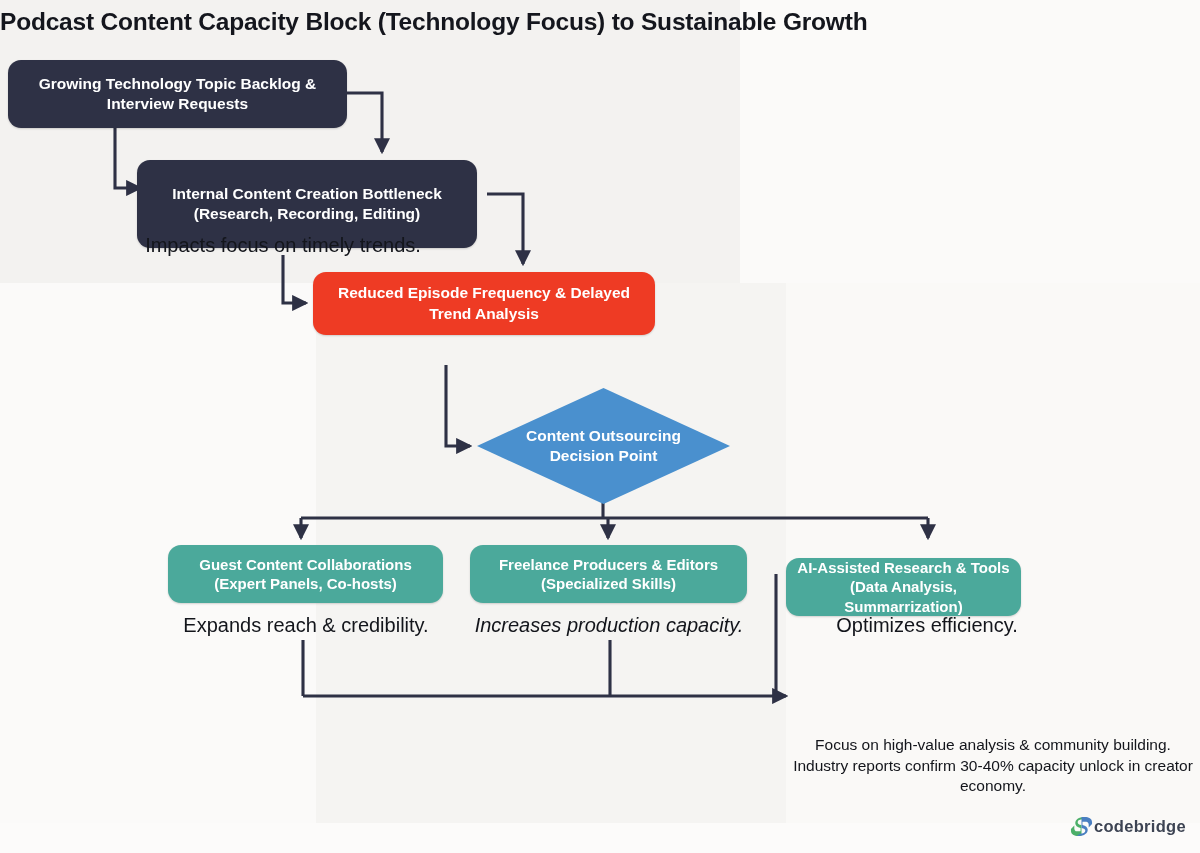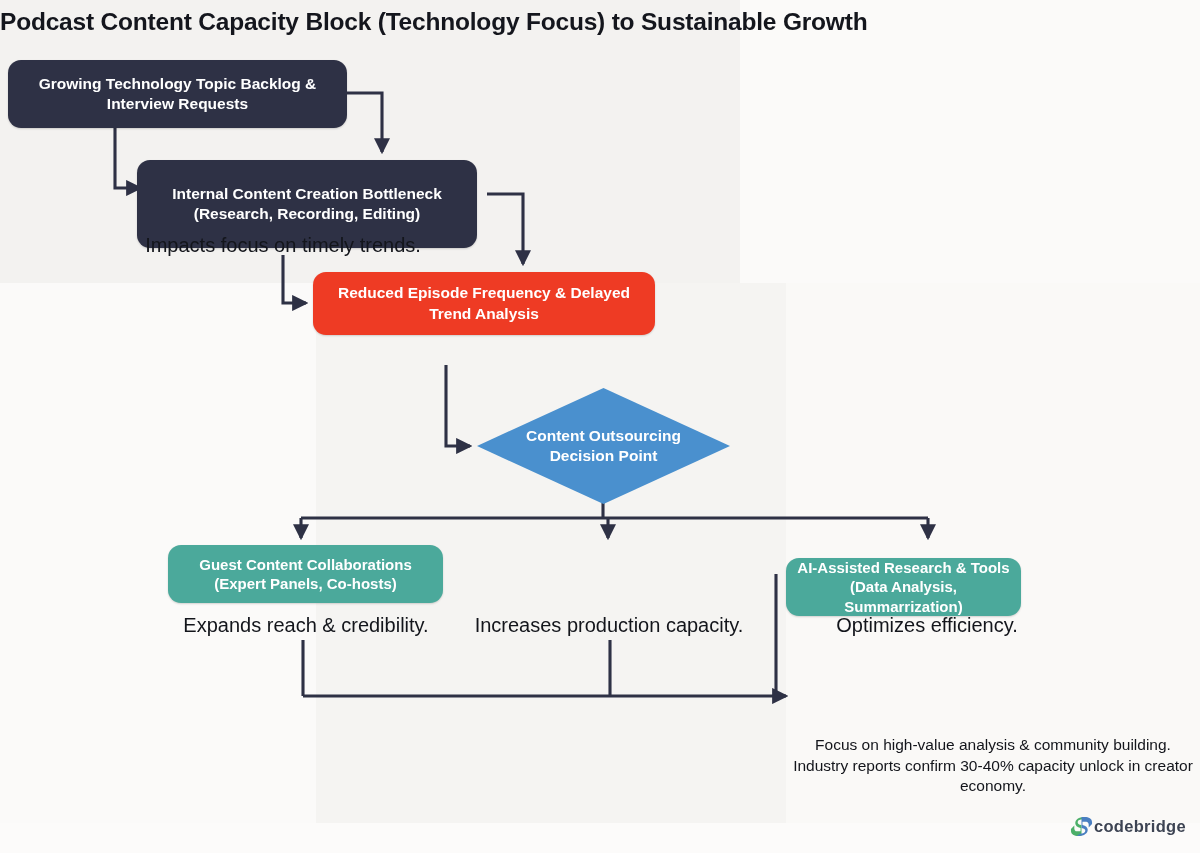--- a/index.html
+++ b/index.html
@@ -184,31 +184,33 @@
     <svg class="diamond-shape" viewBox="0 0 253 116" preserveAspectRatio="none" xmlns="http://www.w3.org/2000/svg">
       <polygon points="126.5,0 253,58 126.5,116 0,58" fill="#4a90ce"></polygon>
     </svg>
     <div class="diamond-label">Content Outsourcing
 Decision Point</div>
   </div>
 
   <div class="node teal" style="left:168px; top:545px; width:275px; height:58px; font-size:15px;">Guest Content Collaborations
 (Expert Panels, Co-hosts)</div>
 
+  <div class="node teal" style="left:470px; top:545px; width:277px; height:58px; font-size:15px;">Freelance Producers &amp; Editors
+(Specialized Skills)</div>
 
   <div class="node teal" style="left:786px; top:558px; width:235px; height:58px; font-size:15px;">AI-Assisted Research  &amp; Tools
 (Data Analysis, Summarrization)</div>
 
 
   <div class="edgelabel" style="left:143px; top:233px; width:280px;">Impacts focus on timely trends.</div>
 
 
   <div class="edgelabel" style="left:166px; top:613px; width:280px;">Expands reach &amp; credibility.</div>
 
-  <div class="edgelabel" style="left:469px; top:613px; width:280px;">Increases production capacity.</div>
+  <div class="edgelabel" style="left:469px; top:613px; width:280px;font-style:italic;">Increases production capacity.</div>
 
   <div class="edgelabel" style="left:787px; top:613px; width:280px;">Optimizes efficiency.</div>
 
   <div class="edgelabel" style="left:790px; top:735px; width:406px; font-size:15.5px; line-height:1.33;">Focus on high-value analysis &amp; community building. Industry reports confirm 30-40% capacity unlock in creator economy.</div>
 
   <div id="logo">
     <svg width="23" height="23" viewBox="0 0 48 48" xmlns="http://www.w3.org/2000/svg">
       <path d="M30 4 C18 4 11 10 11 17 C11 22 15 25 22 27 L22 34 L14 34 C11 34 9 31 9 28 L9 22 L2 29 L2 33 C2 41 9 44 17 44 L24 44 L24 21 C18 20 16 18 16 15 C16 11 21 9 27 9 L34 9 Z" fill="#4caf69"></path>
       <path d="M24 4 L31 4 C39 4 46 7 46 15 L46 19 L39 26 L39 20 C39 17 37 14 34 14 L26 14 L26 21 C33 23 37 26 37 31 C37 38 30 44 18 44 L14 44 L21 39 L21 39 C27 39 32 37 32 33 C32 30 30 28 24 27 Z" fill="#4a7fc1"></path>
     </svg>

